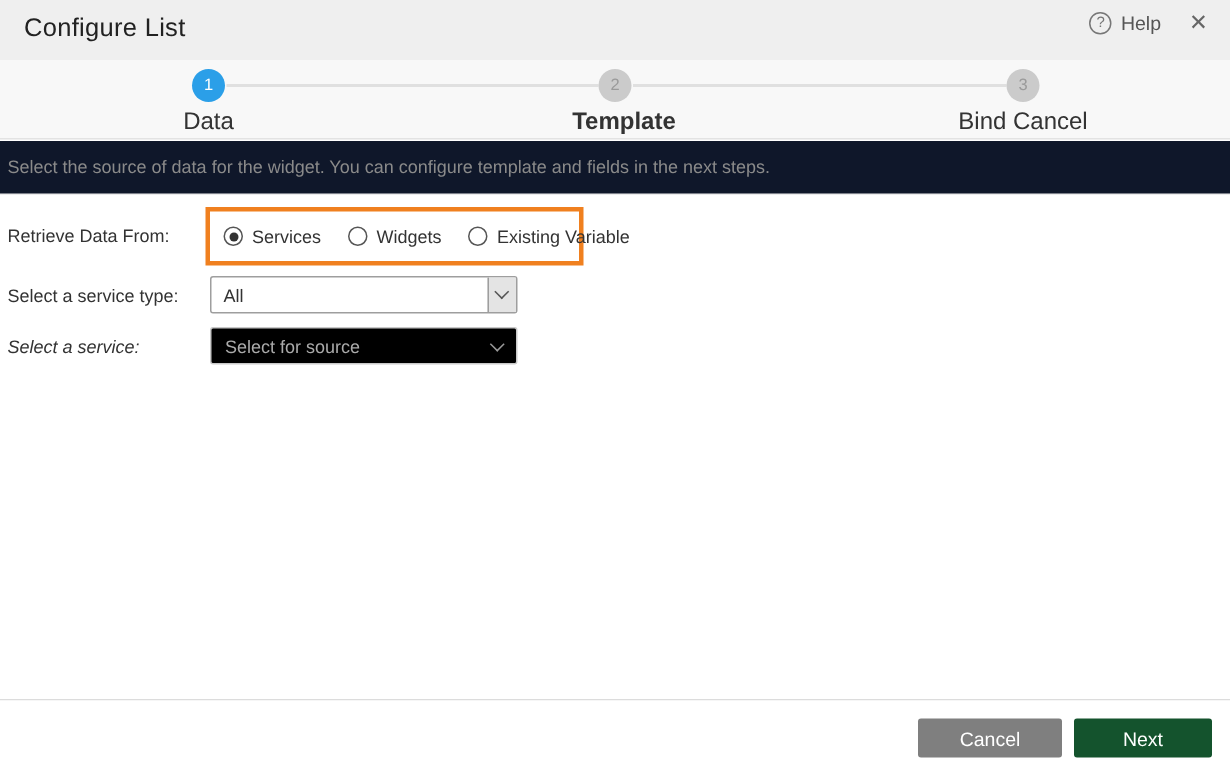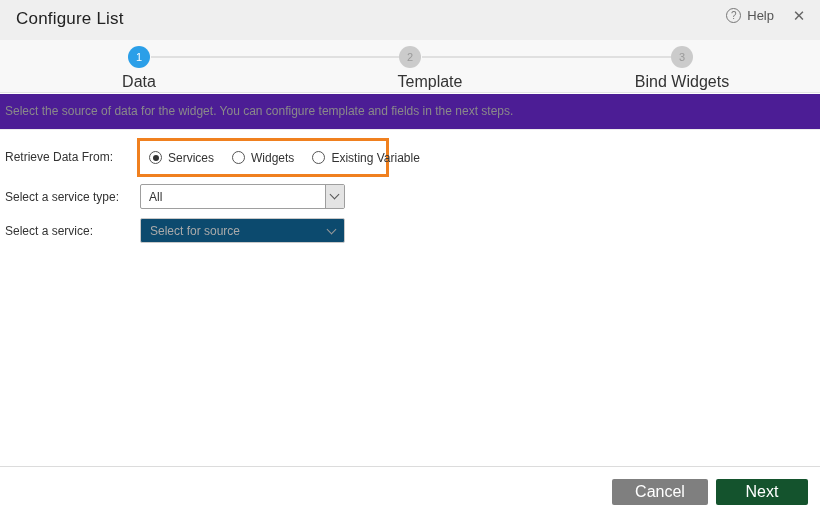--- a/index.html
+++ b/index.html
@@ -20,53 +20,53 @@
   .line-1 { left:151px; width:248px; }
   .line-2 { left:422px; width:249px; }
   .step-circle { position:absolute; top:6px; width:22px; height:22px; border-radius:50%; text-align:center; line-height:22px; font-size:11px; }
   .step-circle.active { background:#2b9fe8; color:#ffffff; }
   .step-circle.inactive { background:#cbcbcb; color:#9a9a9a; }
   .circle-1 { left:128px; }
   .circle-2 { left:399px; }
   .circle-3 { left:671px; }
   .step-label { position:absolute; top:33px; transform:translateX(-50%); font-size:16px; color:#333; white-space:nowrap; }
   .label-1 { left:139px; }
-  .label-2 { left:430px; }
+  .label-2 { left:416px;font-weight:bold; }
   .label-3 { left:682px; }
 
   
-  .desc-band { position:absolute; left:0; top:94px; width:820px; height:36px; background:#4c1d95; border-bottom:1px solid #ececec; }
+  .desc-band { position:absolute; left:0; top:94px; width:820px; height:36px; background:#0f172a; border-bottom:1px solid #ececec; }
   .desc-text { position:absolute; left:5px; top:10px; font-size:12px; color:#8a8a8a; }
 
   
   .form-label { position:absolute; left:5px; font-size:12px; color:#333; }
   .lbl-retrieve { top:150px; }
   .lbl-type { top:190px; }
-  .lbl-service { top:224px; }
+  .lbl-service { top:224px;font-style:italic; }
 
   .radio-box { position:absolute; left:137px; top:138px; width:252px; height:39px; border:3px solid #f0801f; display:flex; align-items:center; padding-left:9px; gap:18px; background:transparent; }
   .radio-opt { display:flex; align-items:center; gap:6px; cursor:pointer; }
   .radio-circle { width:13px; height:13px; border:1.5px solid #555; border-radius:50%; position:relative; background:#fff; flex:0 0 auto; }
   .radio-circle.checked::after { content:""; position:absolute; left:2.5px; top:2.5px; width:6px; height:6px; border-radius:50%; background:#333; }
   .radio-label { font-size:12px; color:#333; white-space:nowrap; }
 
   .select-native { position:absolute; left:140px; top:184px; width:205px; height:25px; background:#ffffff; border:1px solid #9e9e9e; border-radius:2px; cursor:pointer; }
   .select-native .sel-value { position:absolute; left:8px; top:5px; font-size:12px; color:#333; }
   .select-native .sel-btn { position:absolute; right:0; top:0; width:19px; height:23px; background:#e4e4e4; border-left:1px solid #9e9e9e; }
   .chev { position:absolute; width:7px; height:7px; border-right:1.5px solid #555; border-bottom:1.5px solid #555; transform:rotate(45deg); }
   .sel-btn .chev { left:5px; top:6px; }
 
-  .select-custom { position:absolute; left:140px; top:218px; width:205px; height:25px; background:#0c4a6e; border:1px solid #c9c9c9; border-radius:2px; cursor:pointer; }
+  .select-custom { position:absolute; left:140px; top:218px; width:205px; height:25px; background:#000000; border:1px solid #c9c9c9; border-radius:2px; cursor:pointer; }
   .select-custom .sel-placeholder { position:absolute; left:9px; top:5px; font-size:12px; color:#aaaaaa; }
   .select-custom .chev { right:9px; top:7px; border-color:#999; }
 
   
   .footer-divider { position:absolute; left:0; top:466px; width:820px; height:1px; background:#dcdcdc; }
   .footer { position:absolute; left:0; top:467px; width:820px; height:53px; background:#ffffff; }
-  .btn { position:absolute; top:12px; height:26px; border:none; border-radius:2px; font-size:16px; font-family:"Liberation Sans", sans-serif; color:#ffffff; cursor:pointer; }
+  .btn { position:absolute; top:12px; height:26px; border:none; border-radius:2px; font-size:13px; font-family:"Liberation Sans", sans-serif; color:#ffffff; cursor:pointer; }
   .btn-cancel { left:612px; width:96px; background:#7f7f7f; }
   .btn-next { left:716px; width:92px; background:#14532d; cursor:default; }
 </style>
 </head>
 <body>
 
 <div class="window">
 
   <div class="titlebar">
     <div class="title">Configure List</div>
@@ -80,21 +80,21 @@
   <div class="stepper">
     <div class="step-line line-1"></div>
     <div class="step-line line-2"></div>
 
     <div class="step-circle active circle-1">1</div>
     <div class="step-circle inactive circle-2">2</div>
     <div class="step-circle inactive circle-3">3</div>
 
     <div class="step-label label-1">Data</div>
     <div class="step-label label-2">Template</div>
-    <div class="step-label label-3">Bind Widgets</div>
+    <div class="step-label label-3">Bind Cancel</div>
   </div>
 
   <div class="desc-band">
     <div class="desc-text">Select the source of data for the widget. You can configure template and fields in the next steps.</div>
   </div>
 
   <div class="form-label lbl-retrieve">Retrieve Data From:</div>
 
   <div class="radio-box">
     <div class="radio-opt">

